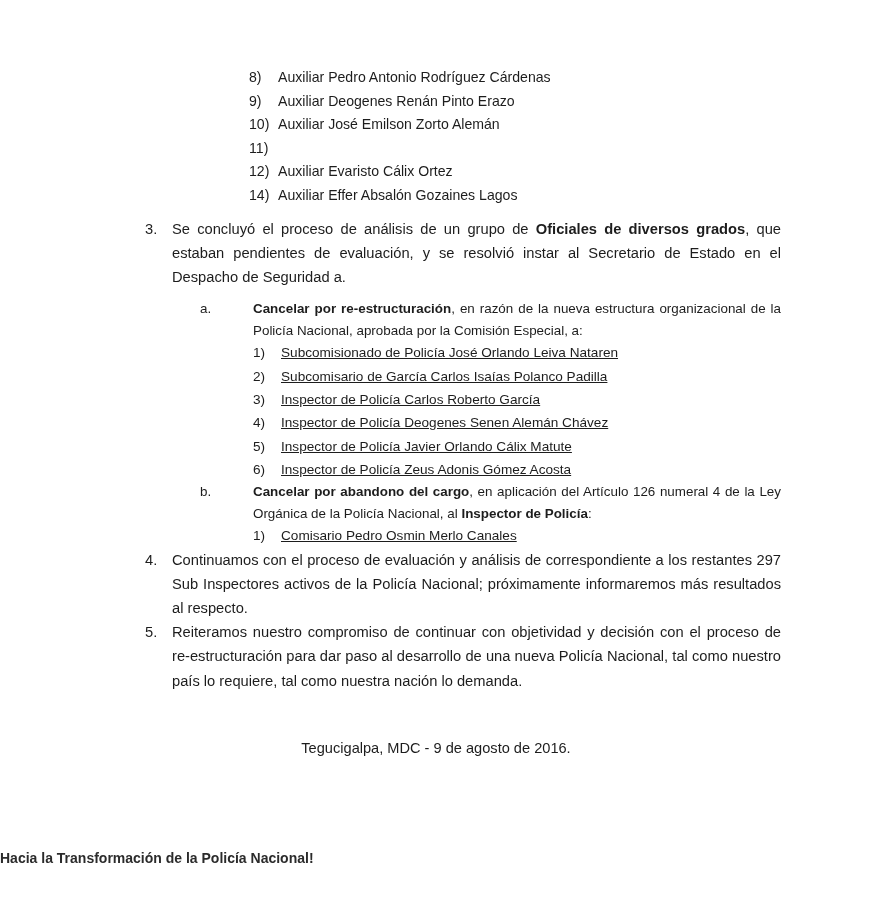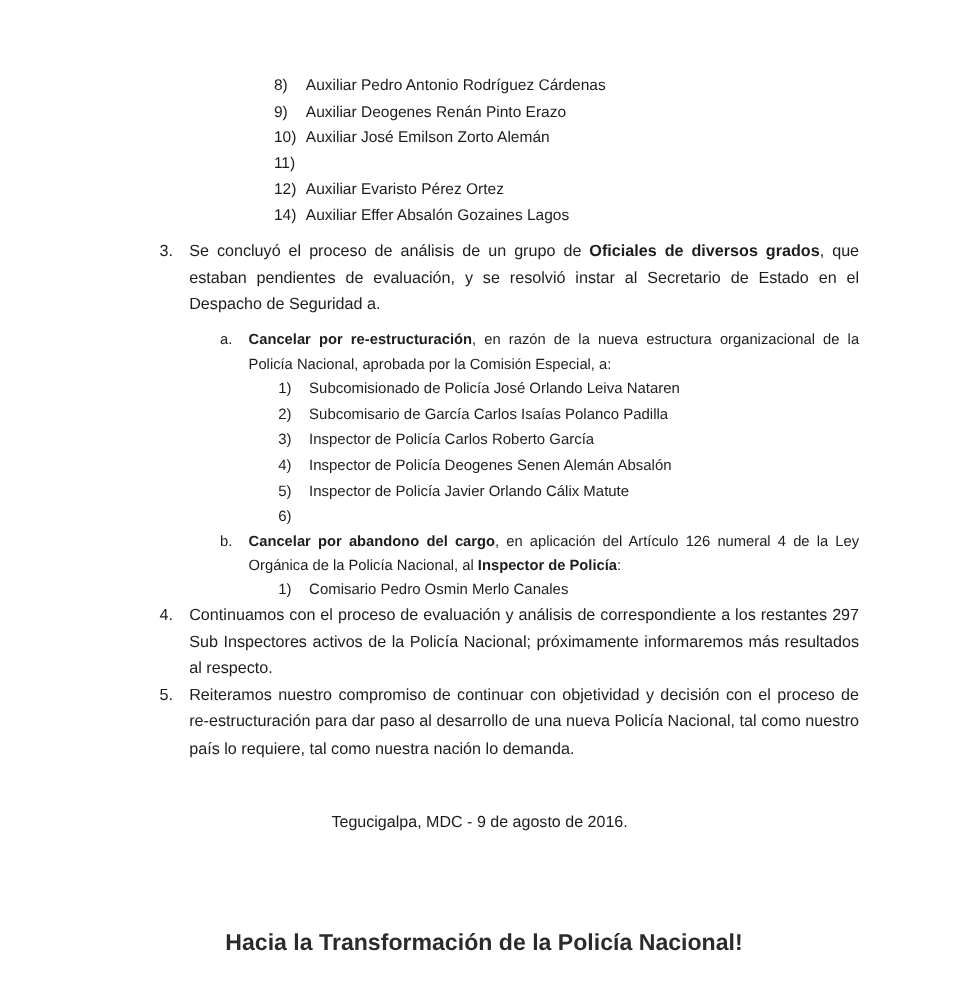--- a/index.html
+++ b/index.html
@@ -59,36 +59,38 @@
     font-size: 13.4px;
     line-height: 21.6px;
   }
   .item-l2 > .marker {
     flex: 0 0 26px;
   }
   .item-l2 > .content {
     flex: 1 1 auto;
     text-align: justify;
     text-justify: inter-word;
+    margin-left: 27px;
   }
 
   
   .item-l3 {
     display: flex;
     align-items: flex-start;
     margin-left: 253px;
     font-size: 13.6px;
     line-height: 23.3px;
     white-space: nowrap;
   }
   .item-l3 > .marker {
     flex: 0 0 28px;
   }
   .item-l3 > .content {
     flex: 0 0 auto;
+    text-decoration: underline;
   }
 
   
   .item-top {
     display: flex;
     align-items: flex-start;
     margin-left: 249px;
     font-size: 14.1px;
     line-height: 23.6px;
     white-space: nowrap;
@@ -103,22 +105,22 @@
   .bold { font-weight: bold; }
 
   .dateline {
     text-align: center;
     font-size: 14.6px;
     line-height: 22px;
     width: 872px;
   }
 
   .slogan {
-    text-align: center;
-    font-size: 21px;
+    text-align: left;
+    font-size: 14px;
     font-weight: bold;
     line-height: 26px;
     width: 880px;
     color: #2b2b2b;
   }
 
   .spacer-sm { height: 9px; }
   .spacer-md { height: 20px; }
   .spacer-lg { height: 44px; }
   .spacer-xl { height: 66px; }
@@ -140,21 +142,21 @@
       </div>
       <div class="item-top">
         <span class="marker">10)</span>
         <span class="content">Auxiliar José Emilson Zorto Alemán</span>
       </div>
       <div class="item-top">
         <span class="marker">11)</span>
       </div>
       <div class="item-top">
         <span class="marker">12)</span>
-        <span class="content">Auxiliar Evaristo Pérez Ortez</span>
+        <span class="content">Auxiliar Evaristo Cálix Ortez</span>
       </div>
       <div class="item-top">
         <span class="marker">14)</span>
         <span class="content">Auxiliar Effer Absalón Gozaines Lagos</span>
       </div>
     </div>
 
     <div class="spacer-sm"></div>
 
     <div class="item-l1">
@@ -177,28 +179,29 @@
       <div class="item-l3">
         <span class="marker">2)</span>
         <span class="content">Subcomisario de García Carlos Isaías Polanco Padilla</span>
       </div>
       <div class="item-l3">
         <span class="marker">3)</span>
         <span class="content">Inspector de Policía Carlos Roberto García</span>
       </div>
       <div class="item-l3">
         <span class="marker">4)</span>
-        <span class="content">Inspector de Policía Deogenes Senen Alemán Absalón</span>
+        <span class="content">Inspector de Policía Deogenes Senen Alemán Chávez</span>
       </div>
       <div class="item-l3">
         <span class="marker">5)</span>
         <span class="content">Inspector de Policía Javier Orlando Cálix Matute</span>
       </div>
       <div class="item-l3">
         <span class="marker">6)</span>
+        <span class="content">Inspector de Policía Zeus Adonis Gómez Acosta</span>
       </div>
     </div>
 
     <div class="item-l2">
       <span class="marker">b.</span>
       <span class="content"><span class="bold">Cancelar por abandono del cargo</span><span>, en aplicación del Artículo 126 numeral 4 de la Ley Orgánica de la Policía Nacional, al </span><span class="bold">Inspector de Policía</span><span>:</span></span>
     </div>
 
     <div>
       <div class="item-l3">

